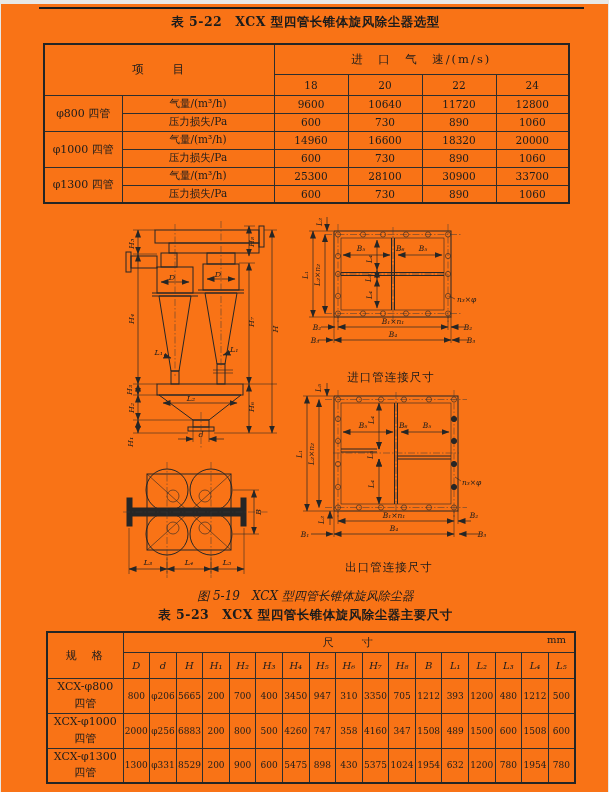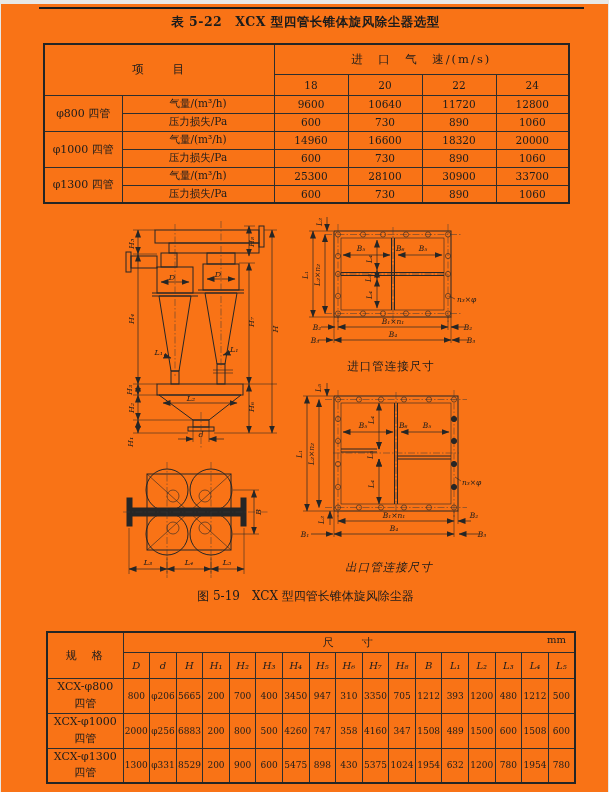--- a/index.html
+++ b/index.html
@@ -15,24 +15,24 @@
   .t22{left:42px;top:39px;width:525px;border:2px solid #252525;}
   .t22 tr.hr1{height:30px}.t22 tr.hr2{height:21px}.t22 tr.dr{height:18px}
   .t22 .hdr{font-size:11.5px;letter-spacing:2px;}
   .t22 .spec{font-size:11px;}
   .t23{left:45px;top:627px;width:530px;border:2px solid #252525;}
   .t23 tr.hr1{height:20px}.t23 tr.hr2{height:26px}.t23 tr.dr{height:35px}
   .t23 td{font-size:9px;}
   .t23 .hdr{font-size:11px;letter-spacing:2px;}
   .t23 .sym{font-style:italic;font-size:10px;font-family:"DejaVu Serif",serif;}
   .t23 .spec{font-size:11px;line-height:1.5;}
-  .fig-caption{position:absolute;left:0;width:609px;top:584px;text-align:center;font-size:12px;}
+  .fig-caption{position:absolute;left:0;width:609px;top:584px;text-align:center;font-size:12px;font-style:italic;}
   .sub-caption{position:absolute;text-align:center;font-size:11.5px;letter-spacing:1px;}
-  .cap-inlet{left:296px;top:355px;width:188px;}
-  .cap-outlet{left:288px;top:556px;width:200px;font-style:italic;}
+  .cap-inlet{left:296px;top:366px;width:188px;}
+  .cap-outlet{left:288px;top:556px;width:200px;}
   svg{position:absolute;overflow:visible;}
   .ol{fill:none;stroke:#262626;stroke-width:1;}
   .thin{fill:none;stroke:#262626;stroke-width:.6;}
   .dim{fill:none;stroke:#262626;stroke-width:.7;}
   .ext{fill:none;stroke:#262626;stroke-width:.55;}
   .cl{fill:none;stroke:#3a3a3a;stroke-width:.5;stroke-dasharray:7 2 1.5 2;}
   .lb{font-family:"DejaVu Serif",serif;font-style:italic;font-size:8px;fill:#1c1c1c;}
   .lbs{font-family:"DejaVu Serif",serif;font-style:italic;font-size:7.5px;fill:#1c1c1c;}
   .dark{fill:#262626;stroke:#262626;}
 </style>
@@ -412,20 +412,21 @@
       <line class="dim" x1="45" y1="162" x2="165" y2="162" marker-start="url(#a4s)" marker-end="url(#a4e)"></line>
       <text class="lbs" x="105" y="159" text-anchor="middle">B₄</text>
       <text class="lbs" x="193" y="165" text-anchor="middle">B₃</text>
       <line class="dim" x1="190" y1="162" x2="170" y2="162" marker-end="url(#a4e)"></line>
     </g>
   </svg>
   <div class="sub-caption cap-outlet">出口管连接尺寸</div>
 
   <div class="fig-caption">图 5-19　XCX 型四管长锥体旋风除尘器</div>
 
+  <div class="t-title" style="top:603px">表 5-23　XCX 型四管长锥体旋风除尘器主要尺寸</div>
   <div class="unit-label">mm</div>
   <table class="t23">
     <colgroup>
         <col style="width:76px">
       </colgroup>
     <tbody>
         <tr class="hr1">
       <td rowspan="2" class="hdr">规　格</td>
       <td colspan="17" class="hdr">尺　　寸</td>
     </tr>

